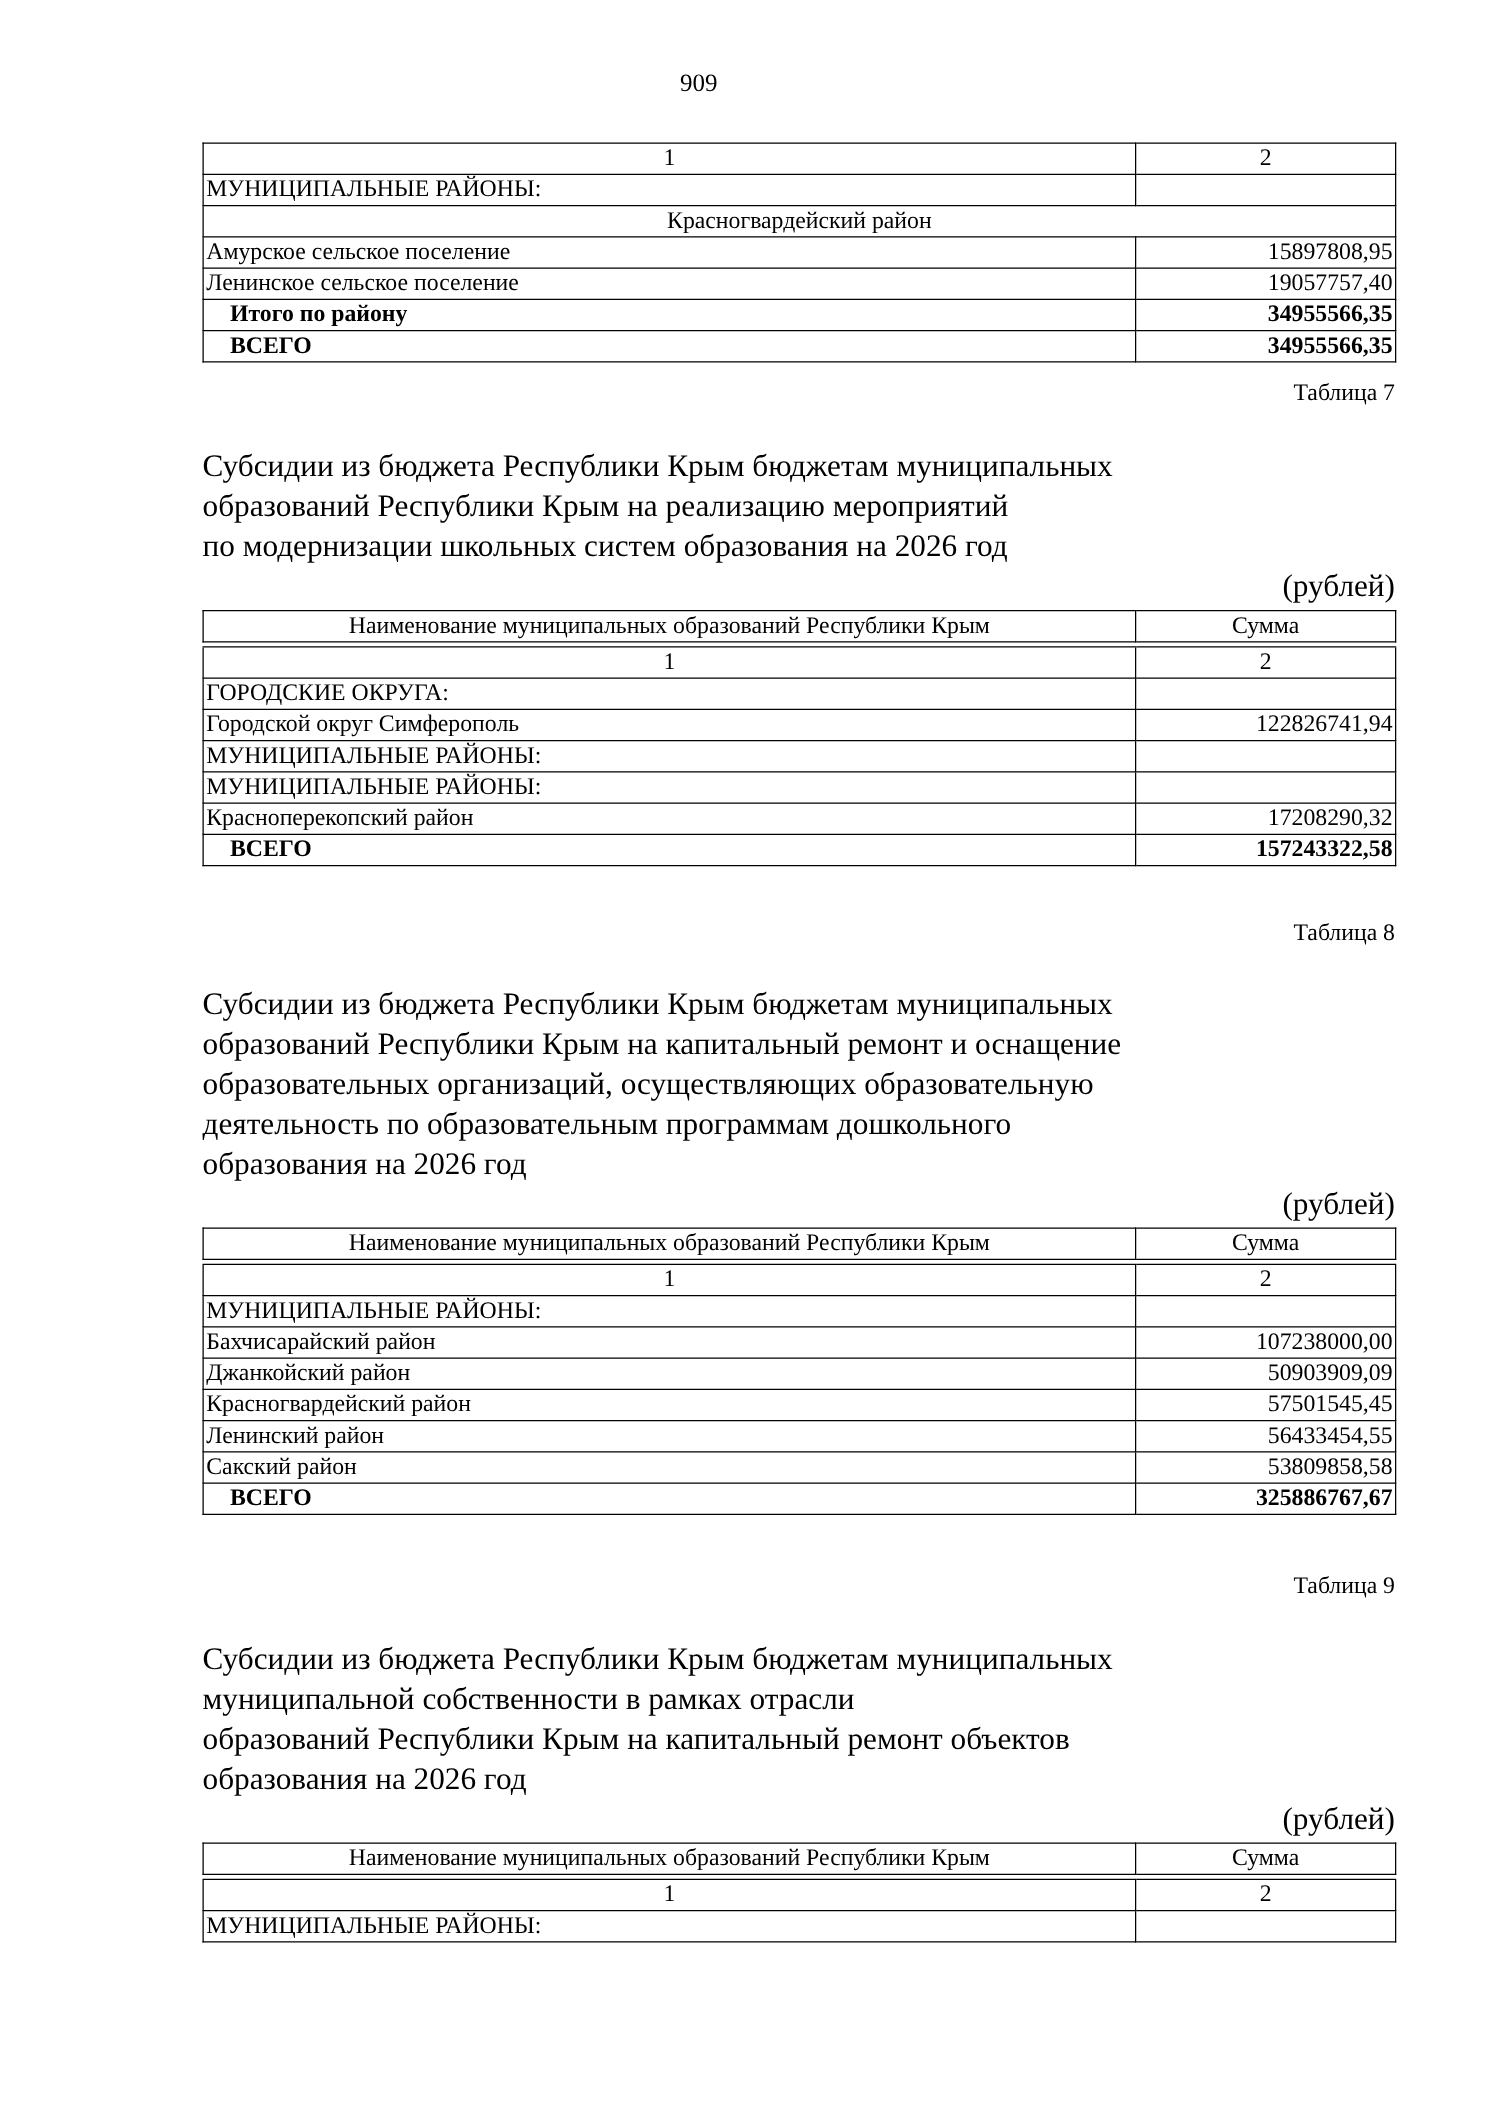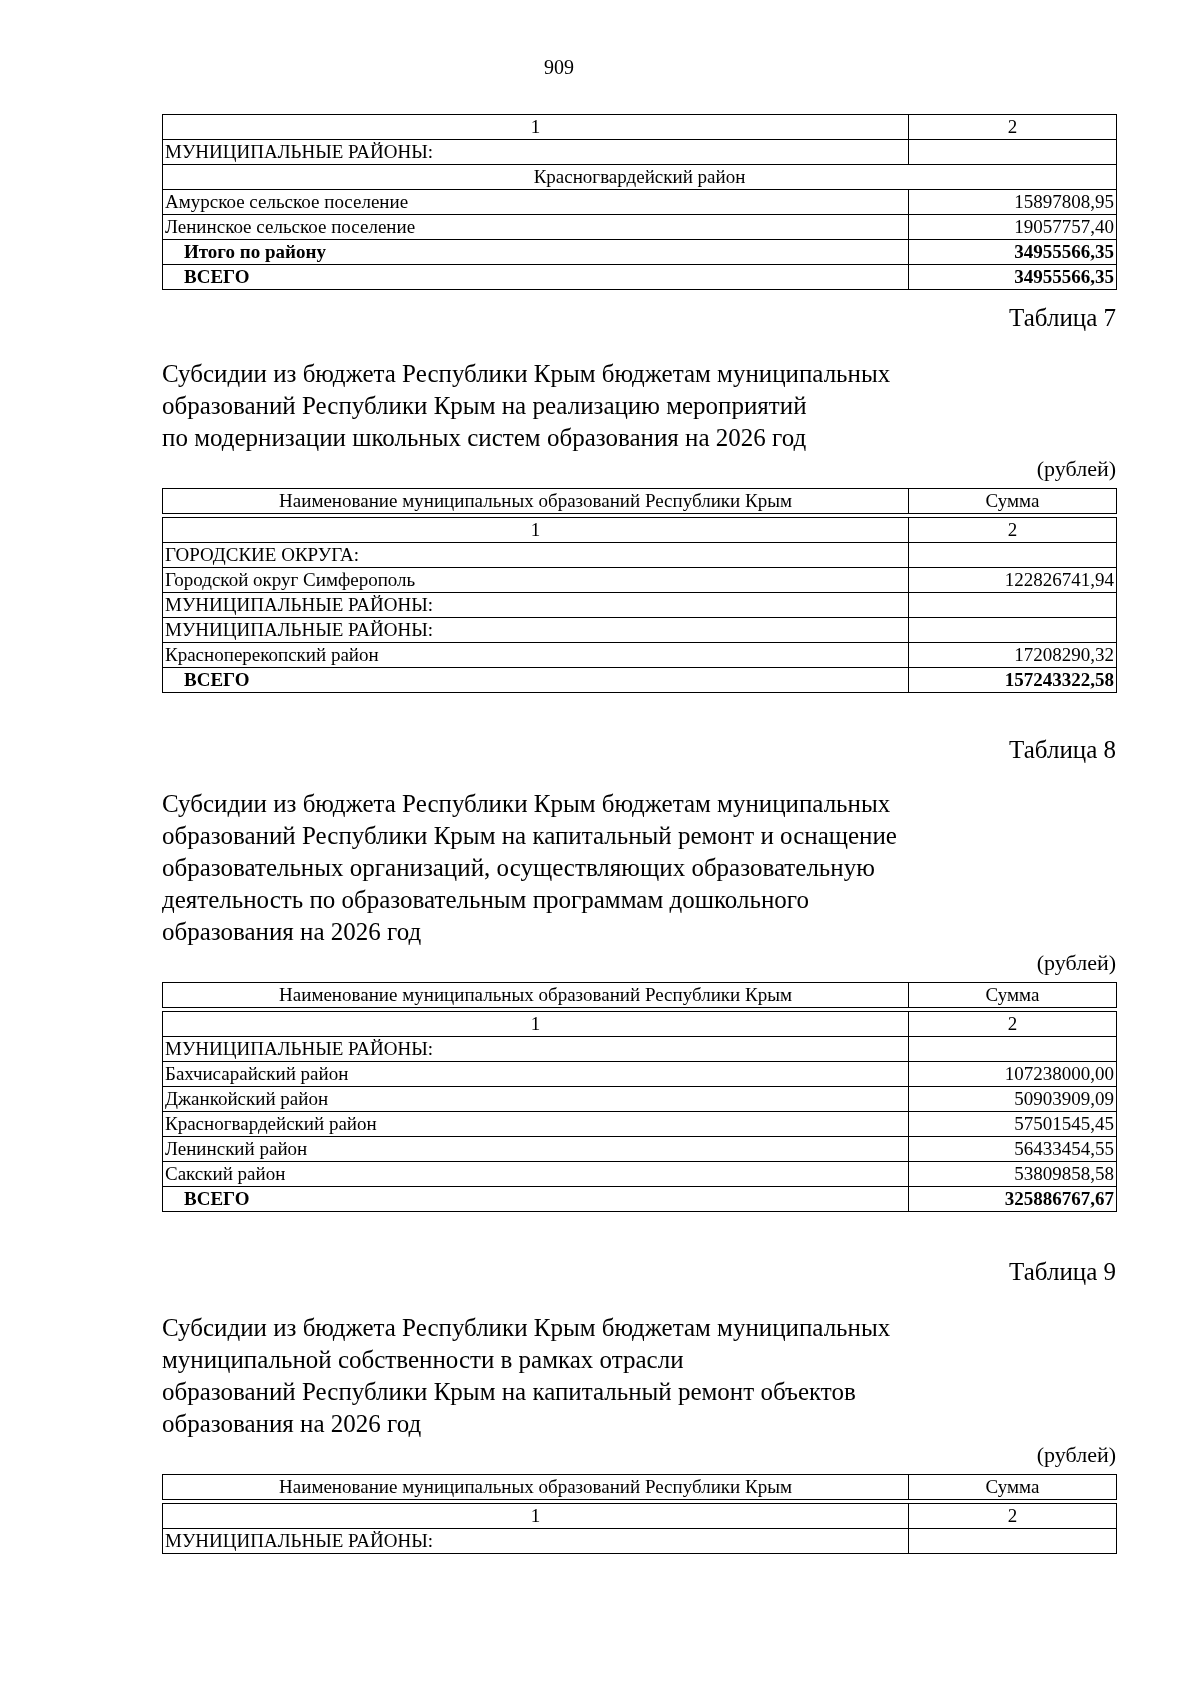--- a/index.html
+++ b/index.html
@@ -20,28 +20,28 @@
       border: 1.5px solid #000; padding: 0 2px; height: 24px;
       font-size: 19px; line-height: 22px; white-space: nowrap; overflow: hidden;
     }
     .tbl col.c1 { width: 746px; }
     .tbl col.c2 { width: 208px; }
     .tbl td.num { text-align: right; margin-left: 28px; }
     .tbl td.center { text-align: center; }
     .tbl tr.bold td { font-weight: bold; padding-left: 21px; }
     .tbl tr.spacer td { height: 3px; padding: 0; border-left: none; border-right: none; }
     .table-label {
-      position: absolute; right: 84px; font-size: 25px; margin-left: 24px;
+      position: absolute; right: 84px; font-size: 19px; margin-left: 24px;
     }
     .title {
       position: absolute; left: 162px; width: 954px; 
       font-size: 25px; line-height: 32px;
     }
     .units {
-      position: absolute; right: 84px; font-size: 22px;
+      position: absolute; right: 84px; font-size: 25px;
     }
   </style>
 </head>
 <body>
 
 <div class="page-number">909</div>
 
 <table class="tbl" style="top:114px;">
   <colgroup>
       <col class="c1">

